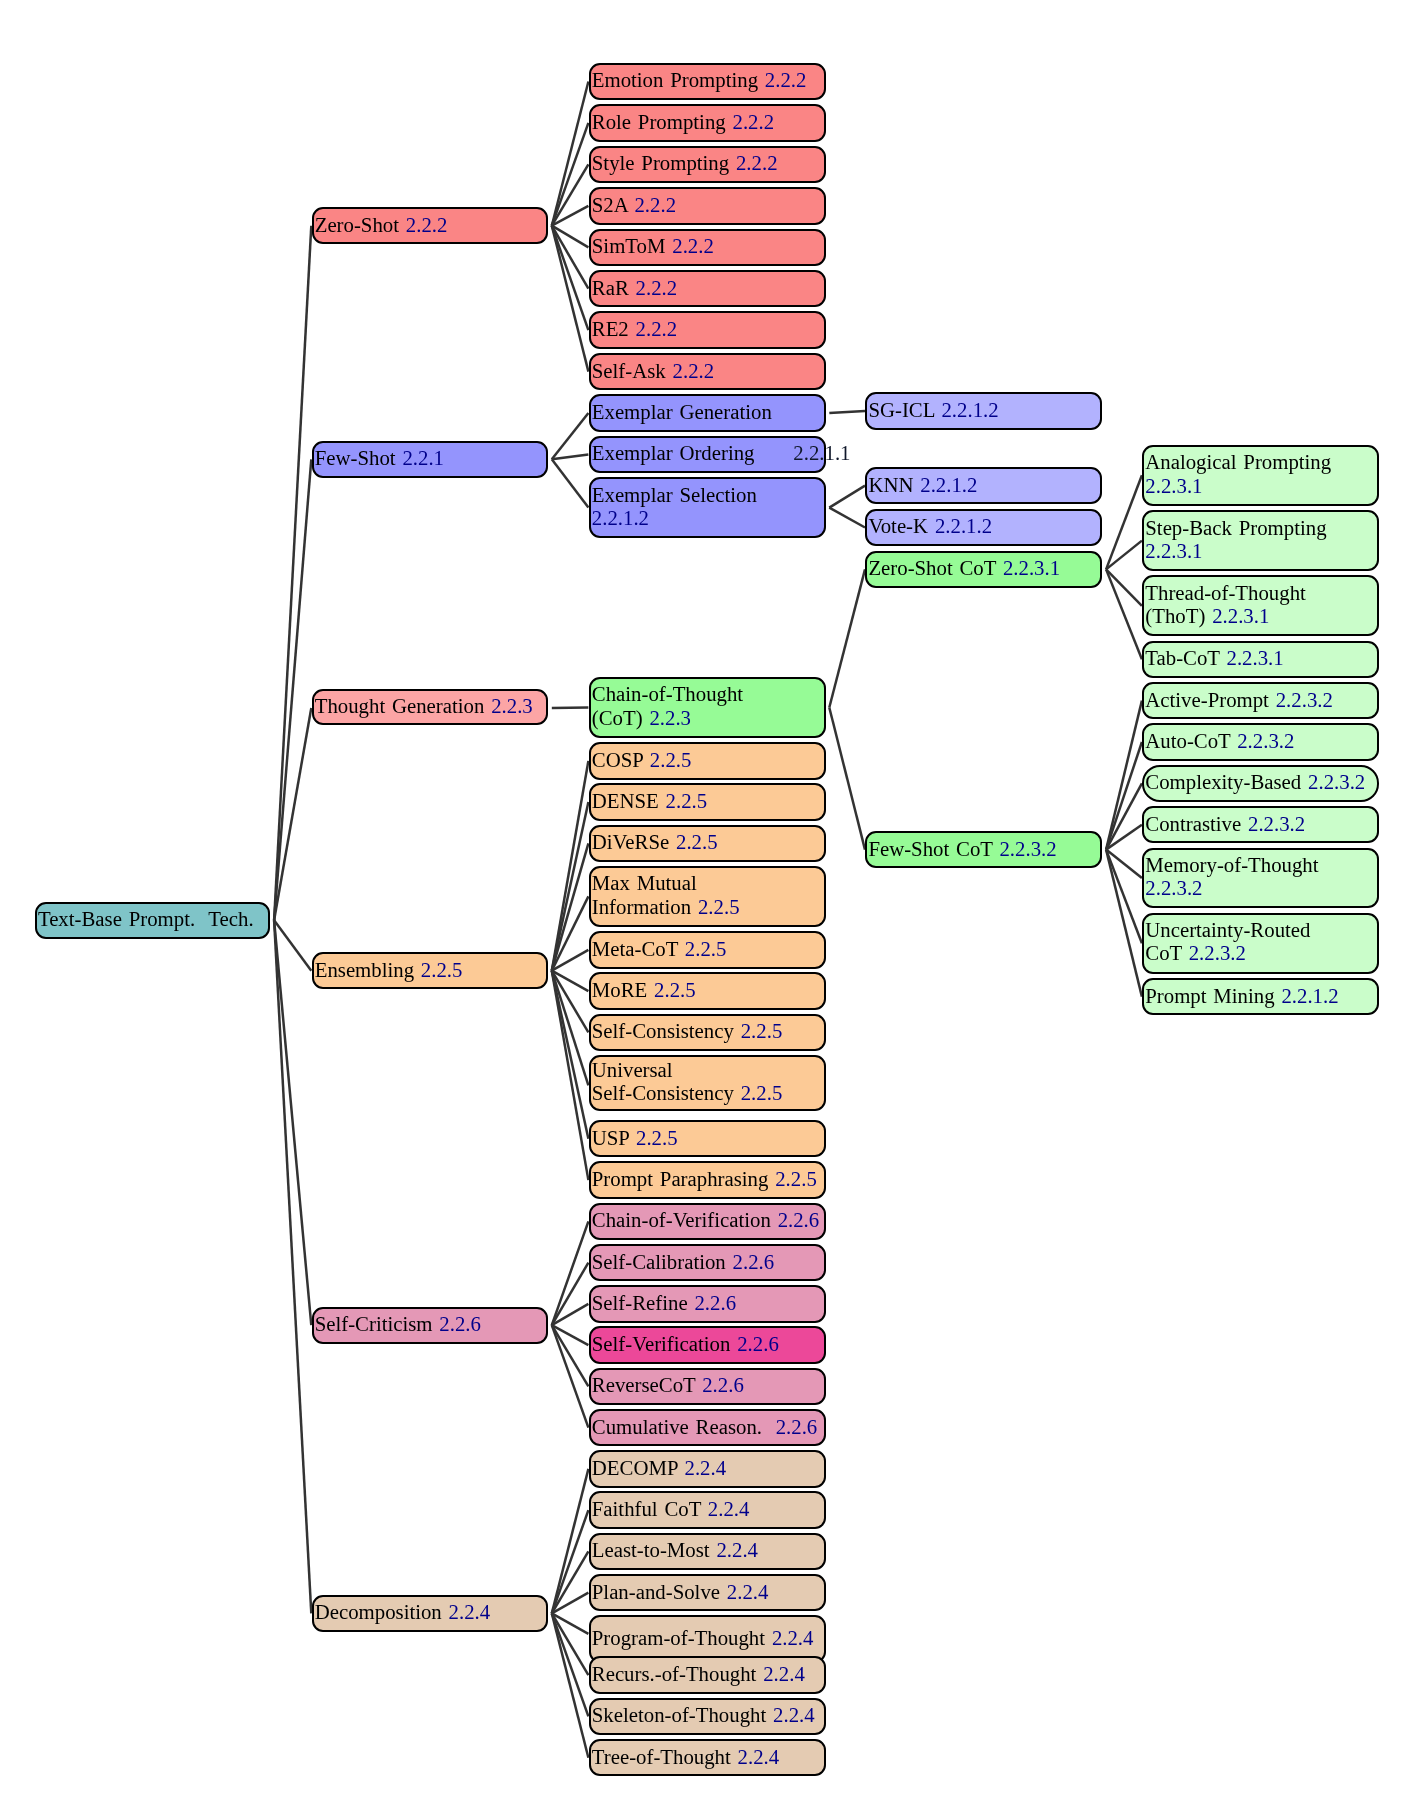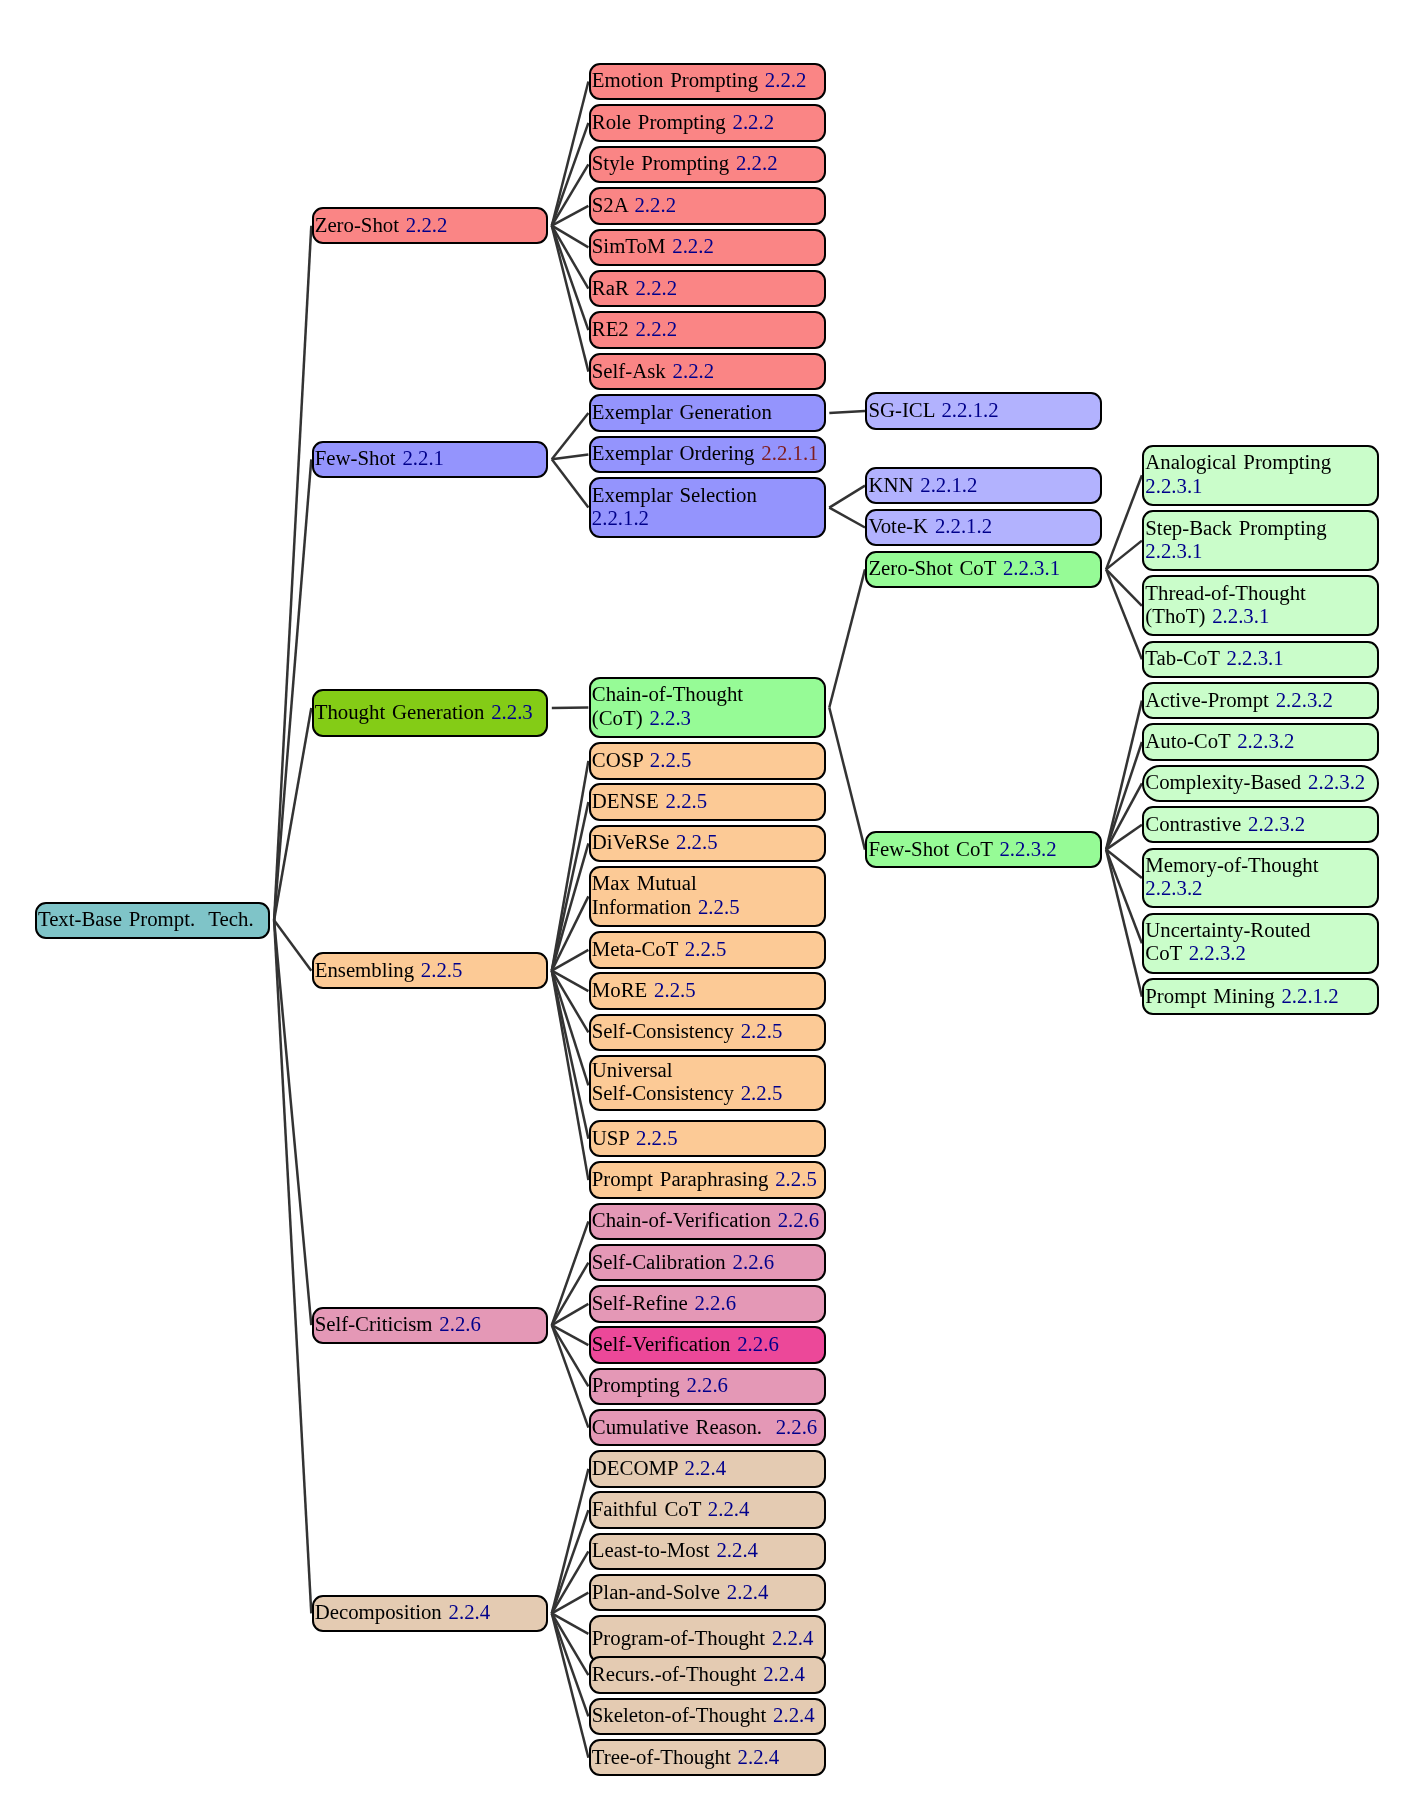--- a/index.html
+++ b/index.html
@@ -84,21 +84,21 @@
 </svg>
 <div class="node" style="left: 34.7px; top: 901.5px; width: 235.8px; height: 37.4px; background: rgb(127, 196, 200); border-color: rgb(0, 0, 0);">
       <div class="lines"><span class="ln"><span>Text-Base Prompt.  Tech.</span></span></div>
     </div>
 <div class="node" style="left: 311.5px; top: 207px; width: 236.7px; height: 37.4px; background: rgb(250, 133, 133); border-color: rgb(0, 0, 0);">
       <div class="lines"><span class="ln"><span>Zero-Shot</span> <span class="sec" style="color: rgb(0, 0, 139);">2.2.2</span></span></div>
     </div>
 <div class="node" style="left: 311.5px; top: 440.6px; width: 236.7px; height: 37.4px; background: rgb(148, 148, 253); border-color: rgb(0, 0, 0); padding-left: 20px;">
       <div class="lines"><span class="ln"><span>Few-Shot</span> <span class="sec" style="color: rgb(0, 0, 139);">2.2.1</span></span></div>
     </div>
-<div class="node" style="left: 311.5px; top: 689.3px; width: 236.7px; height: 48px; background: #84cc16; border-color: rgb(0, 0, 0); padding-left: 40px;">
+<div class="node" style="left: 311.5px; top: 689.3px; width: 236.7px; height: 36px; background: #fca5a5; border-color: rgb(0, 0, 0); padding-left: 40px;">
       <div class="lines"><span class="ln"><span>Thought Generation</span> <span class="sec" style="color: rgb(0, 0, 139);">2.2.3</span></span></div>
     </div>
 <div class="node" style="left: 311.5px; top: 952px; width: 236.7px; height: 37.4px; background: rgb(252, 202, 150); border-color: rgb(0, 0, 0);">
       <div class="lines"><span class="ln"><span>Ensembling</span> <span class="sec" style="color: rgb(0, 0, 139);">2.2.5</span></span></div>
     </div>
 <div class="node" style="left: 311.5px; top: 1306.5px; width: 236.7px; height: 37.4px; background: rgb(228, 152, 182); border-color: rgb(0, 0, 0);">
       <div class="lines"><span class="ln"><span>Self-Criticism</span> <span class="sec" style="color: rgb(0, 0, 139);">2.2.6</span></span></div>
     </div>
 <div class="node" style="left: 311.5px; top: 1594.7px; width: 236.7px; height: 37.4px; background: rgb(228, 203, 178); border-color: rgb(0, 0, 0);">
       <div class="lines"><span class="ln"><span>Decomposition</span> <span class="sec" style="color: rgb(0, 0, 139);">2.2.4</span></span></div>
@@ -124,21 +124,21 @@
 <div class="node" style="left: 588.6px; top: 311.44px; width: 237.1px; height: 37.4px; background: rgb(250, 133, 133); border-color: rgb(0, 0, 0);">
       <div class="lines"><span class="ln"><span>RE2</span> <span class="sec" style="color: rgb(0, 0, 139);">2.2.2</span></span></div>
     </div>
 <div class="node" style="left: 588.6px; top: 352.88px; width: 237.1px; height: 37.4px; background: rgb(250, 133, 133); border-color: rgb(0, 0, 0);">
       <div class="lines"><span class="ln"><span>Self-Ask</span> <span class="sec" style="color: rgb(0, 0, 139);">2.2.2</span></span></div>
     </div>
 <div class="node" style="left: 588.6px; top: 394.32px; width: 237.1px; height: 37.4px; background: rgb(148, 148, 253); border-color: rgb(0, 0, 0);">
       <div class="lines"><span class="ln"><span>Exemplar Generation</span></span></div>
     </div>
 <div class="node" style="left: 588.6px; top: 435.76px; width: 237.1px; height: 37.4px; background: rgb(148, 148, 253); border-color: rgb(0, 0, 0);">
-      <div class="lines"><span class="ln"><span>Exemplar Ordering</span> <span class="sec" style="color: #7f1d1d;">2.2.1.1</span></span></div>
+      <div class="lines"><span class="ln"><span>Exemplar Ordering</span> <span class="sec" style="color: #0f172a; margin-left: 32px;">2.2.1.1</span></span></div>
     </div>
 <div class="node" style="left: 588.6px; top: 477.2px; width: 237.1px; height: 60.9px; background: rgb(148, 148, 253); border-color: rgb(0, 0, 0);">
       <div class="lines"><span class="ln"><span>Exemplar Selection</span></span><span class="ln"><span class="sec" style="color: rgb(0, 0, 139);">2.2.1.2</span></span></div>
     </div>
 <div class="node" style="left: 588.6px; top: 677px; width: 237.1px; height: 60.9px; background: rgb(150, 251, 150); border-color: rgb(0, 0, 0);">
       <div class="lines"><span class="ln"><span>Chain-of-Thought</span></span><span class="ln"><span>(CoT)</span> <span class="sec" style="color: rgb(0, 0, 139);">2.2.3</span></span></div>
     </div>
 <div class="node" style="left: 588.6px; top: 742.18px; width: 237.1px; height: 37.4px; background: rgb(252, 202, 150); border-color: rgb(0, 0, 0);">
       <div class="lines"><span class="ln"><span>COSP</span> <span class="sec" style="color: rgb(0, 0, 139);">2.2.5</span></span></div>
     </div>
@@ -175,21 +175,21 @@
 <div class="node" style="left: 588.6px; top: 1243.88px; width: 237.1px; height: 37.4px; background: rgb(228, 152, 182); border-color: rgb(0, 0, 0);">
       <div class="lines"><span class="ln"><span>Self-Calibration</span> <span class="sec" style="color: rgb(0, 0, 139);">2.2.6</span></span></div>
     </div>
 <div class="node" style="left: 588.6px; top: 1285.14px; width: 237.1px; height: 37.4px; background: rgb(228, 152, 182); border-color: rgb(0, 0, 0);">
       <div class="lines"><span class="ln"><span>Self-Refine</span> <span class="sec" style="color: rgb(0, 0, 139);">2.2.6</span></span></div>
     </div>
 <div class="node" style="left: 588.6px; top: 1326.4px; width: 237.1px; height: 37.4px; background: #ec4899; border-color: rgb(0, 0, 0);">
       <div class="lines"><span class="ln"><span>Self-Verification</span> <span class="sec" style="color: rgb(0, 0, 139);">2.2.6</span></span></div>
     </div>
 <div class="node" style="left: 588.6px; top: 1367.66px; width: 237.1px; height: 37.4px; background: rgb(228, 152, 182); border-color: rgb(0, 0, 0);">
-      <div class="lines"><span class="ln"><span>Prompting</span> <span class="sec" style="color: rgb(0, 0, 139);">2.2.6</span></span></div>
+      <div class="lines"><span class="ln"><span>ReverseCoT</span> <span class="sec" style="color: rgb(0, 0, 139);">2.2.6</span></span></div>
     </div>
 <div class="node" style="left: 588.6px; top: 1408.92px; width: 237.1px; height: 37.4px; background: rgb(228, 152, 182); border-color: rgb(0, 0, 0);">
       <div class="lines"><span class="ln"><span>Cumulative Reason. </span> <span class="sec" style="color: rgb(0, 0, 139);">2.2.6</span></span></div>
     </div>
 <div class="node" style="left: 588.6px; top: 1450.18px; width: 237.1px; height: 37.4px; background: rgb(228, 203, 178); border-color: rgb(0, 0, 0);">
       <div class="lines"><span class="ln"><span>DECOMP</span> <span class="sec" style="color: rgb(0, 0, 139);">2.2.4</span></span></div>
     </div>
 <div class="node" style="left: 588.6px; top: 1491.44px; width: 237.1px; height: 37.4px; background: rgb(228, 203, 178); border-color: rgb(0, 0, 0);">
       <div class="lines"><span class="ln"><span>Faithful CoT</span> <span class="sec" style="color: rgb(0, 0, 139);">2.2.4</span></span></div>
     </div>

